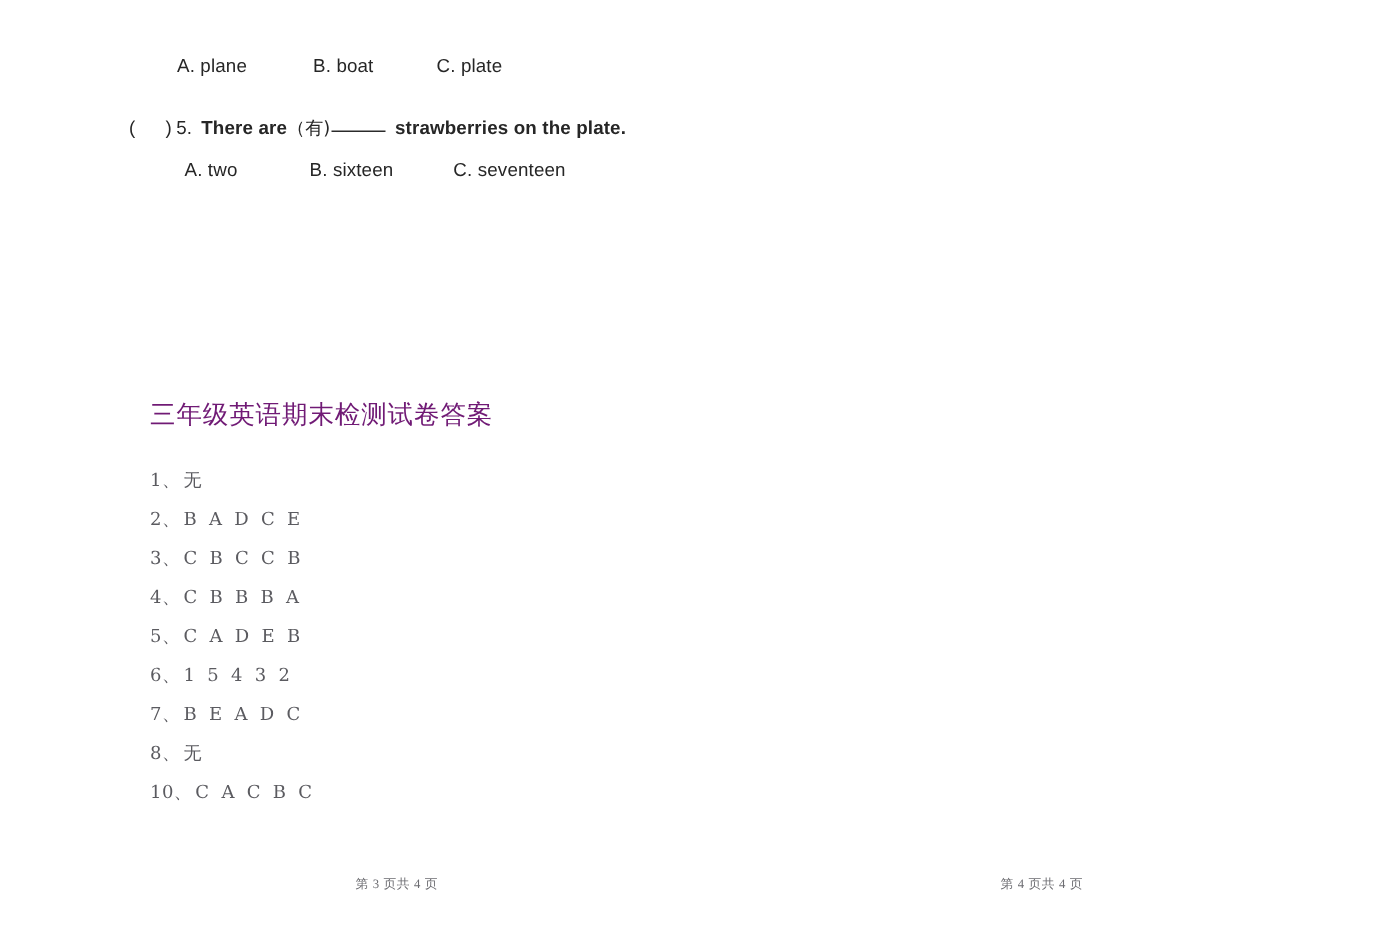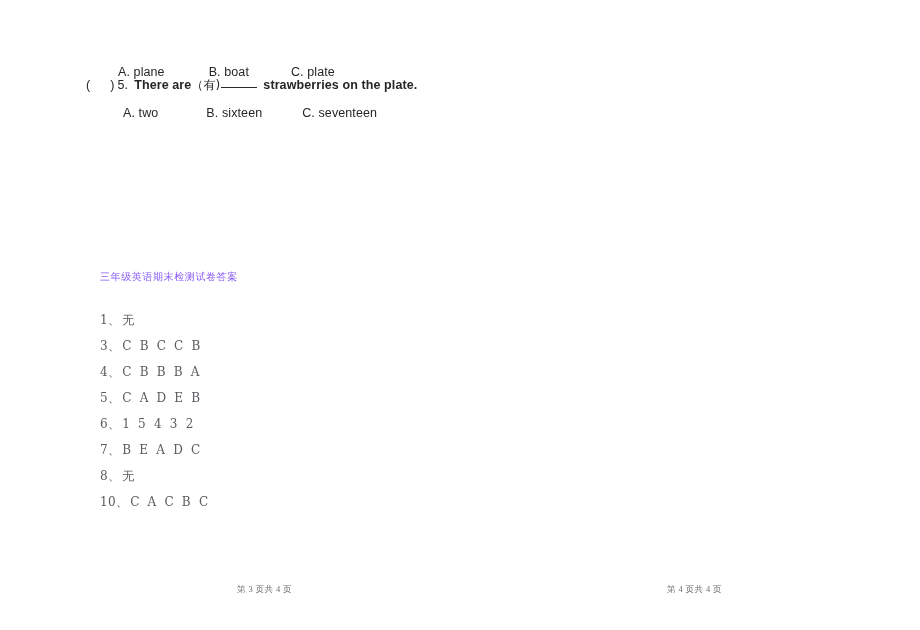--- a/index.html
+++ b/index.html
@@ -39,21 +39,21 @@
     font-size: 12.5px;
     line-height: 16px;
     letter-spacing: 0.1px;
   }
 
   .opt {
     display: inline-block;
   }
 
   
-  .row-opts-1 { left: 118px; top: 64px; }
+  .row-opts-1 { left: 118px; top: 36px; }
   .row-opts-1 .opt-a { margin-right: 44px; }
   .row-opts-1 .opt-b { margin-right: 42px; }
 
   
   .row-stem { left: 86px; top: 77px; }
   .stem-paren { display: inline-block; }
   .stem-gap { display: inline-block; width: 20px; }
   .stem-num { display: inline-block; margin-left: 3px; }
   .stem-text { display: inline-block; margin-left: 6px; font-weight: bold; }
   .stem-cn { font-family: "DejaVu Sans", sans-serif; font-size: 12px; }
@@ -73,23 +73,23 @@
   
   .answers-block {
     position: absolute;
     left: 100px;
     top: 268px;
     width: 500px;
   }
 
   .answers-title {
     font-family: "DejaVu Serif", "Liberation Serif", serif;
-    font-size: 10px;
+    font-size: 17px;
     line-height: 18px;
-    color: #8b5cf6;
+    color: #701a75;
     letter-spacing: 0.6px;
     white-space: nowrap;
   }
 
   .answers-list {
     margin: 0;
     padding: 0;
     list-style: none;
     margin-top: 21px;
     text-decoration: underline;
@@ -141,20 +141,21 @@
     <div class="q-options-row row-opts-2">
       <span class="opt opt-a">A. two</span><span class="opt opt-b">B. sixteen</span><span class="opt opt-c">C. seventeen</span>
     </div>
 
   </div>
 
   <div class="answers-block">
     <div class="answers-title">三年级英语期末检测试卷答案</div>
     <ul class="answers-list">
         <li class="answer-row"><span class="answer-num">1</span><span class="answer-sep">、</span><span class="answer-val cjk">无</span></li>
+        <li class="answer-row"><span class="answer-num">2</span><span class="answer-sep">、</span><span class="answer-val">B A D C E</span></li>
         <li class="answer-row"><span class="answer-num">3</span><span class="answer-sep">、</span><span class="answer-val">C B C C B</span></li>
         <li class="answer-row"><span class="answer-num">4</span><span class="answer-sep">、</span><span class="answer-val">C B B B A</span></li>
         <li class="answer-row"><span class="answer-num">5</span><span class="answer-sep">、</span><span class="answer-val">C A D E B</span></li>
         <li class="answer-row"><span class="answer-num">6</span><span class="answer-sep">、</span><span class="answer-val">1 5 4 3 2</span></li>
         <li class="answer-row"><span class="answer-num">7</span><span class="answer-sep">、</span><span class="answer-val">B E A D C</span></li>
         <li class="answer-row"><span class="answer-num">8</span><span class="answer-sep">、</span><span class="answer-val cjk">无</span></li>
         <li class="answer-row"><span class="answer-num">10</span><span class="answer-sep">、</span><span class="answer-val">C A C B C</span></li>
       </ul>
   </div>
 

